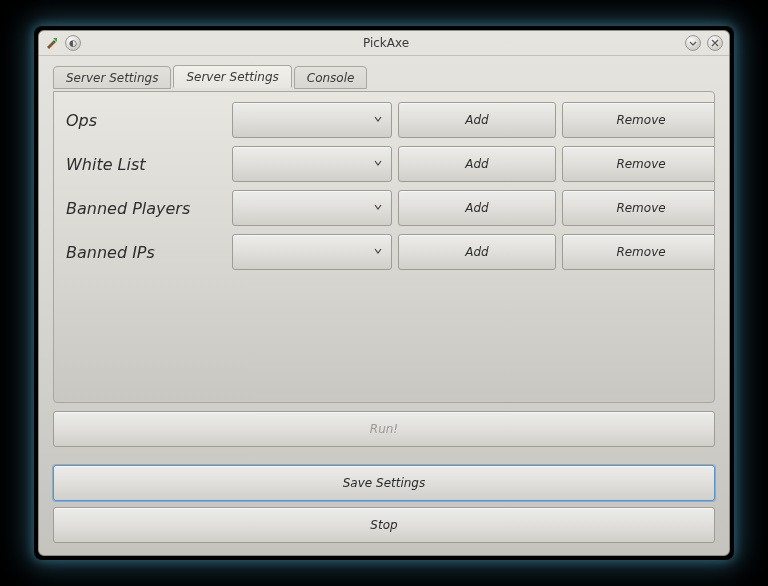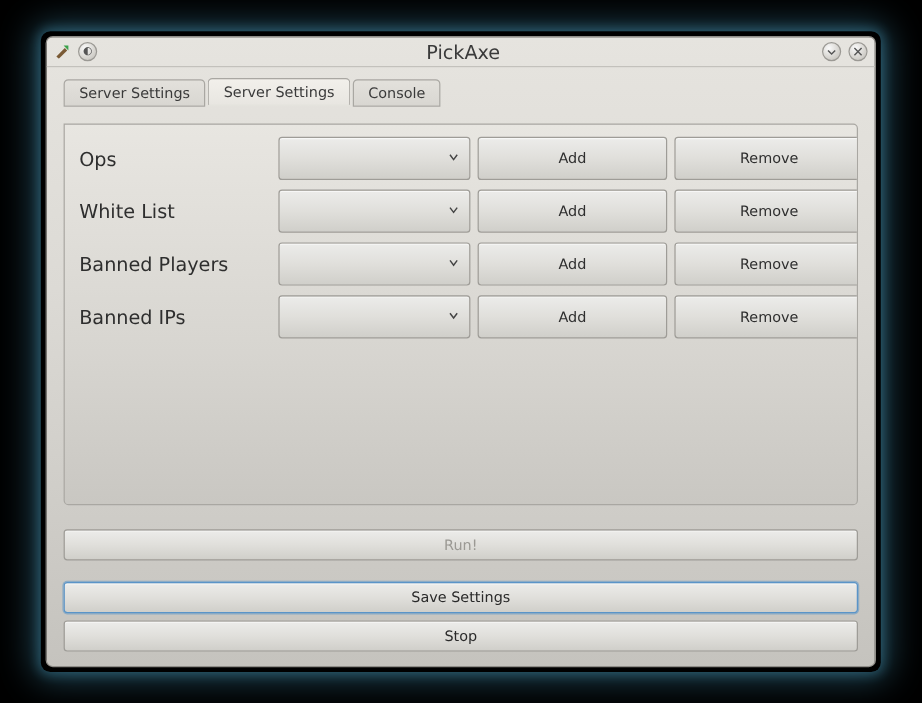--- a/index.html
+++ b/index.html
@@ -43,21 +43,21 @@
     align-items: center;
     position: relative;
     padding: 0 6px;
     border-bottom: 1px solid #c3c1bc;
     flex: 0 0 auto;
   }
   .title-text {
     position: absolute;
     left: 4px; right: 0;
     text-align: center;
-    font-size: 16px;
+    font-size: 12px;
     color: #3a3a3a;
     pointer-events: none;
   }
   .title-left, .title-right { display: flex; gap: 6px; }
   .title-right { margin-left: auto; }
   .tbtn {
     width: 14px; height: 14px;
     border-radius: 50%;
     background: radial-gradient(circle at 35% 30%, #fafafa, #d6d4cf 60%, #bdbbB6);
     border: 1px solid #9b9994;
@@ -72,21 +72,22 @@
     width: 14px; height: 14px;
     display: flex; align-items:center; justify-content:center;
   }
   .app-icon svg { display:block; }
 
   .client {
     flex: 1 1 auto;
     display: flex;
     flex-direction: column;
     padding: 8px 14px 12px 14px;
-    gap: 16px;
+    gap: 4px;
+    font-style: italic;
   }
 
   .tabbar {
     display: flex;
     align-items: flex-end;
     height: 24px;
     position: relative;
     margin-bottom: -1px;
   }
   .tab {
@@ -151,21 +152,21 @@
     color: #444;
   }
 
   .bottom-buttons {
     display: flex;
     flex-direction: column;
     gap: 6px;
     margin-top: 4px;
   }
   .wide-btn {
-    height: 26px;
+    height: 36px;
     box-sizing: border-box;
     background: linear-gradient(to bottom, #ececea 0%, #e0dfdb 50%, #d0cfca 100%);
     border: 1px solid #9e9c97;
     border-radius: 3px;
     display: flex;
     align-items: center;
     justify-content: center;
     font-size: 12px;
     box-shadow: inset 0 1px 0 rgba(255,255,255,0.6);
   }

